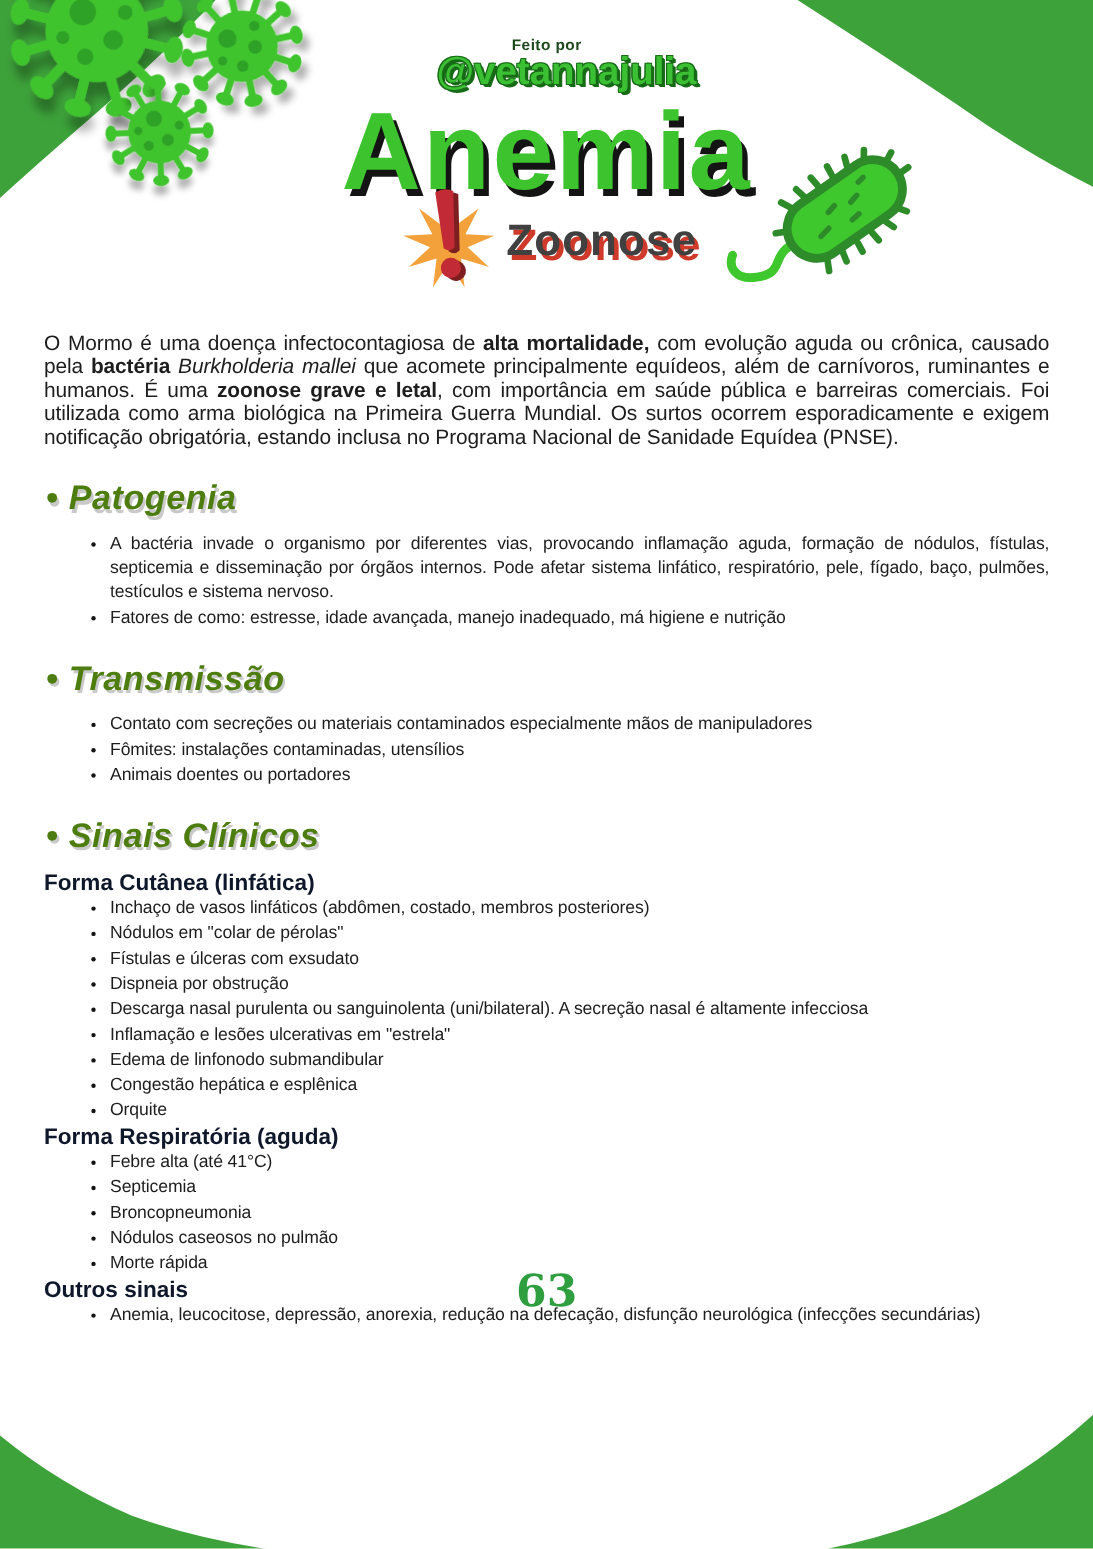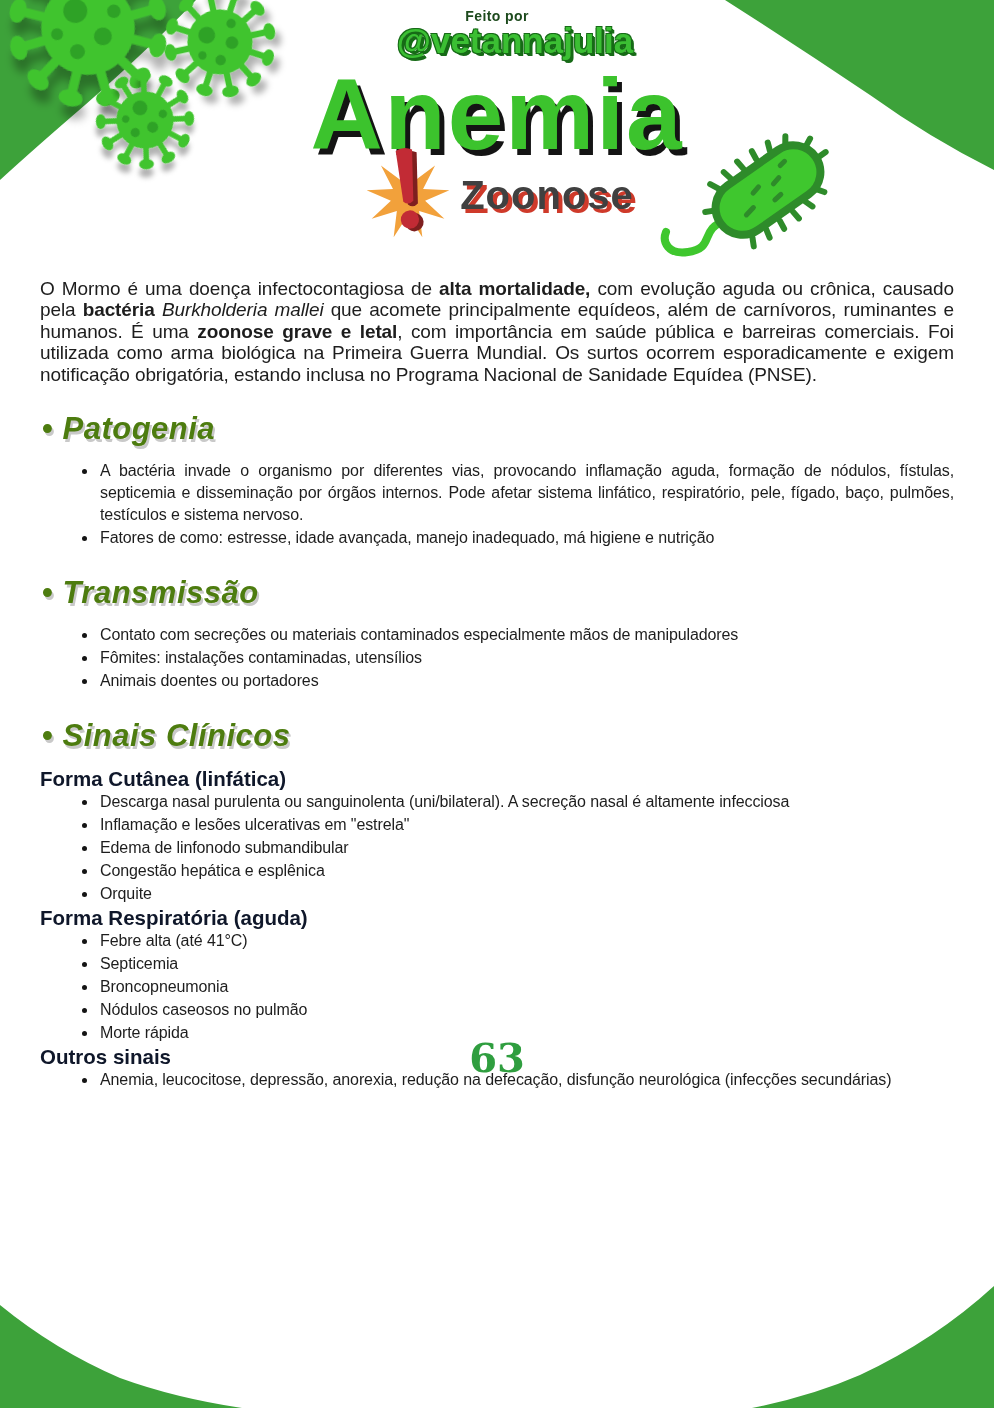--- a/index.html
+++ b/index.html
@@ -6,21 +6,21 @@
   .page {
     position:relative; width:994px; height:1408px; margin:0 auto;
     background:#ffffff; overflow:hidden;
     font-family:"Liberation Sans", sans-serif; color:#1d1d1d;
   }
   .bg { position:absolute; top:0; left:0; z-index:0; }
   .content { position:relative; z-index:1; }
 
   
   .made-by {
-    padding-top:8px; text-align:center;
+    padding-top:32px; text-align:center;
     font-size:14px; font-weight:bold; color:#1d4a1d; letter-spacing:.4px;
   }
   .handle {
     text-align:center; font-size:35px; font-weight:bold; line-height:1.1;
     color:#3bbf33;
     text-shadow:-1px -1px 0 #176b17, 1px -1px 0 #176b17,
                 -1px 1px 0 #176b17, 2px 2px 0 #176b17, 3px 3px 0 #176b17;
     margin-top:-2px;
     padding-left:36px;
   }
@@ -221,20 +221,26 @@
             <li>Contato com secreções ou materiais contaminados especialmente mãos de manipuladores</li>
             <li>Fômites: instalações contaminadas, utensílios</li>
             <li>Animais doentes ou portadores</li>
           </ul>
       </section>
 
       <section>
         <h2 class="sec-title">Sinais Clínicos</h2>
 
         <h3 class="subhead">Forma Cutânea (linfática)</h3>
+        <ul class="blist">
+            <li>Inchaço de vasos linfáticos (abdômen, costado, membros posteriores)</li>
+            <li>Nódulos em "colar de pérolas"</li>
+            <li>Fístulas e úlceras com exsudato</li>
+            <li>Dispneia por obstrução</li>
+          </ul>
 
         <ul class="blist">
             <li>Descarga nasal purulenta ou sanguinolenta (uni/bilateral). A secreção nasal é altamente infecciosa</li>
             <li>Inflamação e lesões ulcerativas em "estrela"</li>
             <li>Edema de linfonodo submandibular</li>
             <li>Congestão hepática e esplênica</li>
             <li>Orquite</li>
           </ul>
 
         <h3 class="subhead">Forma Respiratória (aguda)</h3>

